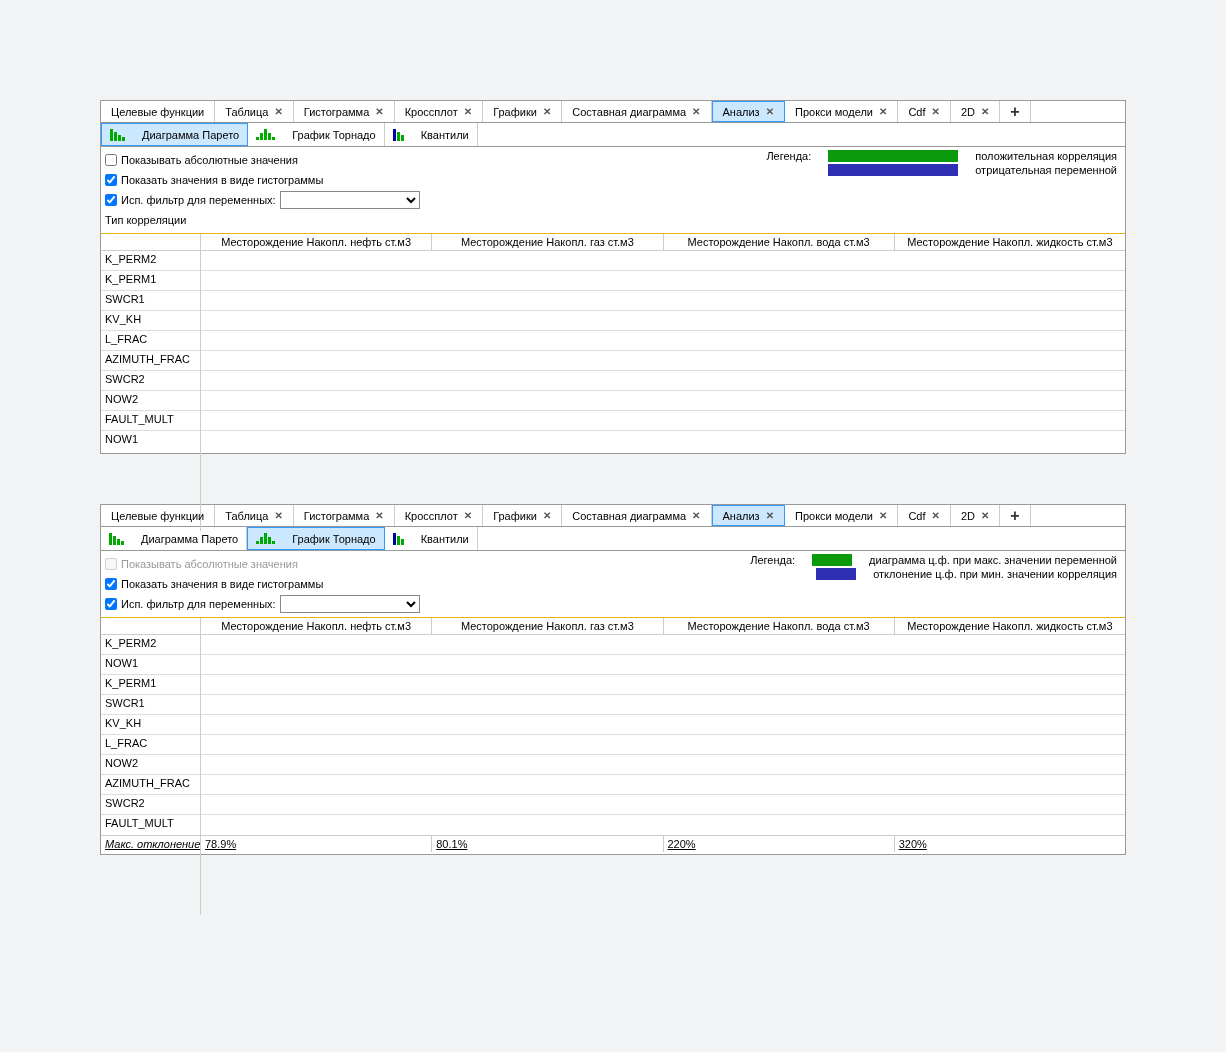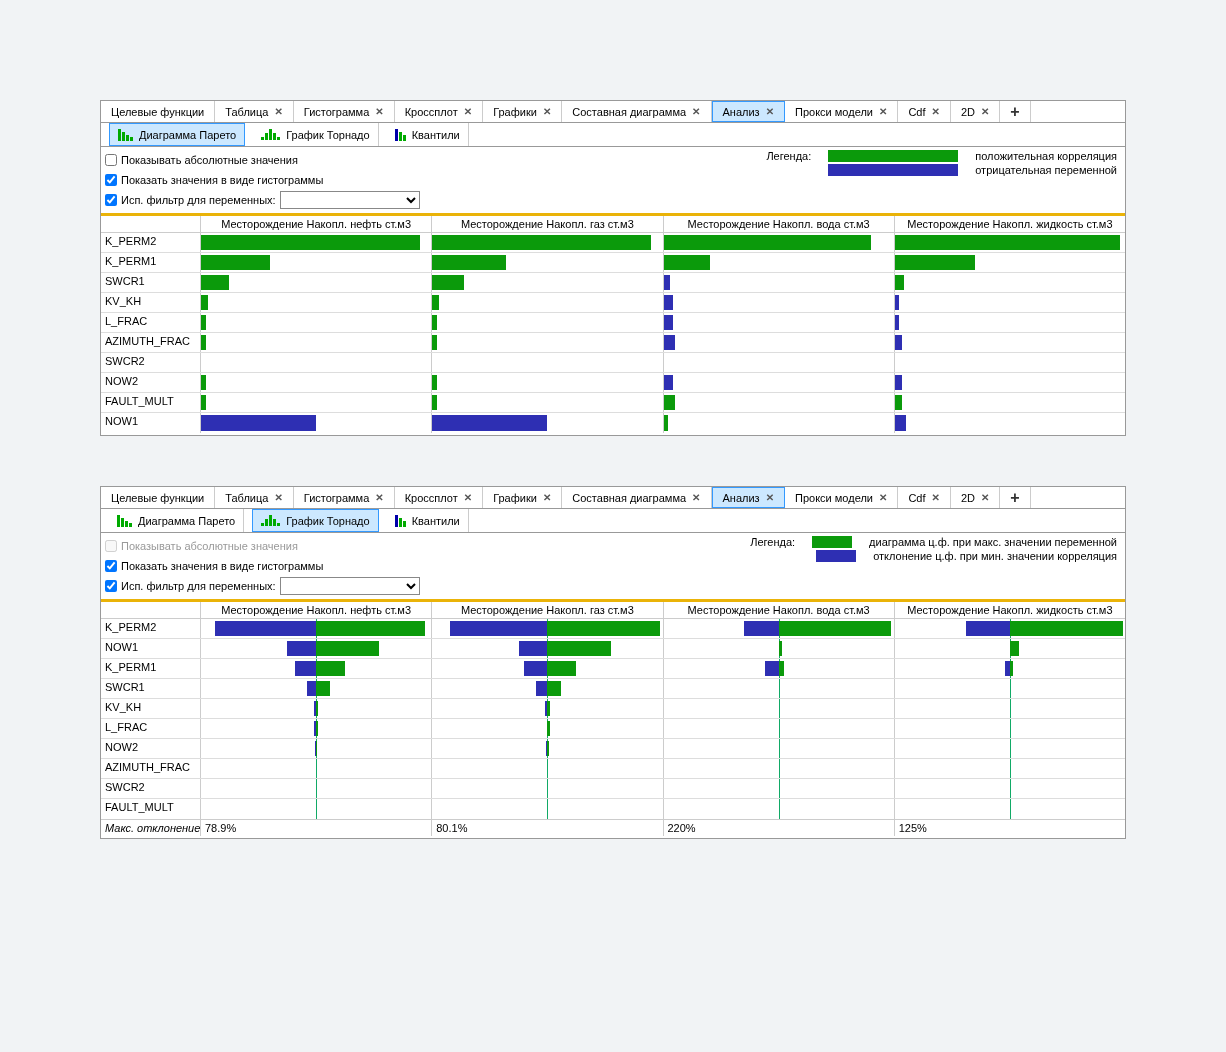--- a/index.html
+++ b/index.html
@@ -4,21 +4,21 @@
 <style>
   * { box-sizing: border-box; margin: 0; padding: 0; }
   body { background: #f1f3f5; font-family: "Segoe UI", Arial, sans-serif; font-size: 11px; color: #000; padding: 100px; }
   .window { background: #fff; border: 1px solid #999; margin-bottom: 50px; }
   .tabs { display: flex; border-bottom: 1px solid #999; background: #fff; align-items: stretch; height: 22px; }
   .tab { padding: 3px 10px; border-right: 1px solid #ccc; display: flex; align-items: center; gap: 4px; cursor: pointer; white-space: nowrap; }
   .tab.active { background: #cce8ff; border: 1px solid #3399ff; }
   .tab .close { color: #555; font-weight: bold; font-size: 10px; margin-left: 2px; }
   .tab .plus { font-size: 16px; font-weight: bold; color: #333; }
   .subtabs { display: flex; border-bottom: 1px solid #999; height: 24px; align-items: stretch; background: #fff; }
-  .subtab { padding: 3px 8px; display: flex; align-items: center; gap: 6px; border-right: 1px solid #ccc; cursor: pointer; margin-left: 8px; }
+  .subtab { padding: 3px 8px; display: flex; align-items: center; gap: 17px; border-right: 1px solid #ccc; cursor: pointer; }
   .subtab.active { background: #cce8ff; border: 1px solid #3399ff; }
   .icon-bars { display: inline-flex; align-items: flex-end; gap: 1px; }
   .icon-bars span { display: block; width: 3px; }
   .icon-pareto span:nth-child(1){height:12px;background:#0a0;}
   .icon-pareto span:nth-child(2){height:9px;background:#0a0;}
   .icon-pareto span:nth-child(3){height:6px;background:#0a0;}
   .icon-pareto span:nth-child(4){height:4px;background:#0a0;}
   .icon-tornado span:nth-child(1){height:3px;background:#0a0;}
   .icon-tornado span:nth-child(2){height:7px;background:#0a0;}
   .icon-tornado span:nth-child(3){height:11px;background:#0a0;}
@@ -30,33 +30,33 @@
   .controls { padding: 2px 4px; }
   .crow { display: flex; align-items: center; gap: 4px; margin: 2px 0; height: 18px; }
   .crow label { font-size: 11px; }
   input[type=checkbox] { width: 12px; height: 12px; }
   select { font-size: 11px; height: 18px; border: 1px solid #888; background: #fff; }
   .legend-wrap { float: right; text-align: right; margin-right: 4px; }
   .legend-row { display: flex; align-items: center; gap: 17px; justify-content: flex-end; height: 14px; }
   .swatch { width: 130px; height: 12px; }
   .green { background: #0b9a0b; }
   .blue { background: #2e2fb3; }
-  .chart-area { border-top: 3px solid #eab308; padding-bottom:2px; }
+  .chart-area { border-top: 1px solid #eab308; padding-bottom:2px; }
   .chart-header { display: flex; border-bottom: 1px solid #ccc; }
   .rowlabel-col { width: 100px; flex: 0 0 100px; border-right:1px solid #ccc; }
   .colhead { flex: 1; text-align: center; padding: 2px; border-right: 1px solid #ccc; font-size: 11px; white-space: nowrap; overflow: hidden; }
   .colhead:last-child{border-right:none;}
-  .chart-row { display: flex; height: 20px; border-bottom: 1px solid #ddd; }
+  .chart-row { display: flex; height: 20px; border-bottom: 1px solid #ddd; flex-direction: column; }
   .chart-row:last-child{border-bottom:none;}
   .rowlabel { width: 100px; flex: 0 0 100px; padding: 2px 4px; font-size: 11px; border-right:1px solid #ccc; white-space:nowrap; overflow:hidden;}
   .cell { flex: 1; position: relative; border-right: 1px solid #ccc; }
   .cell:last-child{border-right:none;}
   .bar { position: absolute; top: 2px; bottom: 2px; }
   .center-line { position:absolute; top:0; bottom:0; width:1px; background:#1a6; left:50%;}
-  .footer-row { display: flex; border-top:1px solid #ccc; }
+  .footer-row { display: flex; border-top:1px solid #ccc;text-decoration:underline; }
   .footer-row .rowlabel { font-style: italic; }
   .footer-cell { flex:1; border-right:1px solid #ccc; padding:2px 4px; font-size:11px;}
   .footer-cell:last-child{border-right:none;}
 </style>
 </head>
 <body>
 
 <div class="window">
   <div class="tabs" id="tabs-1">
       <div class="tab">
@@ -149,20 +149,23 @@
       </div>
     <div class="crow">
         <input type="checkbox" checked="" style="">
         <label>Показать значения в виде гистограммы</label>
       </div>
     <div class="crow">
         <input type="checkbox" checked="" style="">
         <label>Исп. фильтр для переменных:</label>
         <select style="width:140px"><option></option></select>
       </div>
+    <div class="crow">
+        <label>Тип корреляции</label>
+      </div>
   </div>
   <div class="chart-area">
     <div class="chart-header">
       <div class="rowlabel-col"></div>
       <div class="colhead">Месторождение Накопл. нефть ст.м3</div>
       <div class="colhead">Месторождение Накопл. газ ст.м3</div>
       <div class="colhead">Месторождение Накопл. вода ст.м3</div>
       <div class="colhead">Месторождение Накопл. жидкость ст.м3</div>
     </div>
     <div id="pareto-body">
@@ -615,16 +618,16 @@
           <div class="cell">
             <div class="center-line"></div>
           </div>
         </div>
       </div>
     <div class="footer-row">
       <div class="rowlabel">Макс. отклонение</div>
       <div class="footer-cell">78.9%</div>
       <div class="footer-cell">80.1%</div>
       <div class="footer-cell">220%</div>
-      <div class="footer-cell">125%</div>
+      <div class="footer-cell">320%</div>
     </div>
   </div>
 </div>
 
 </body></html>

